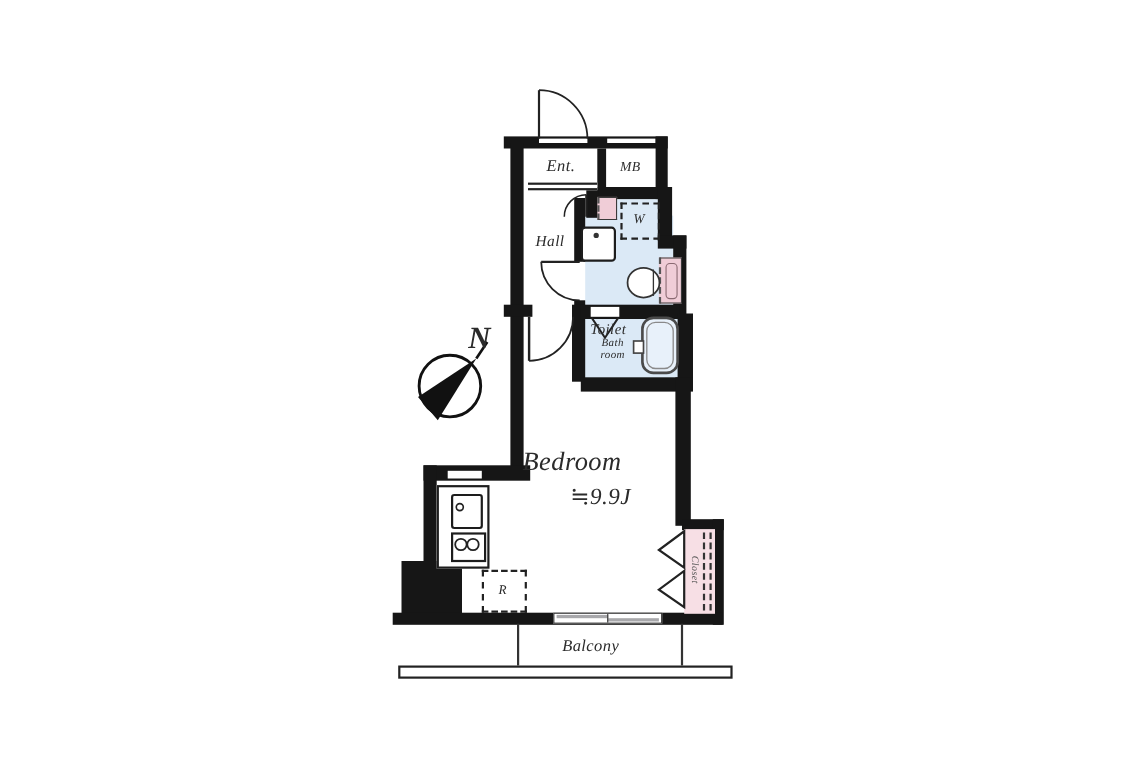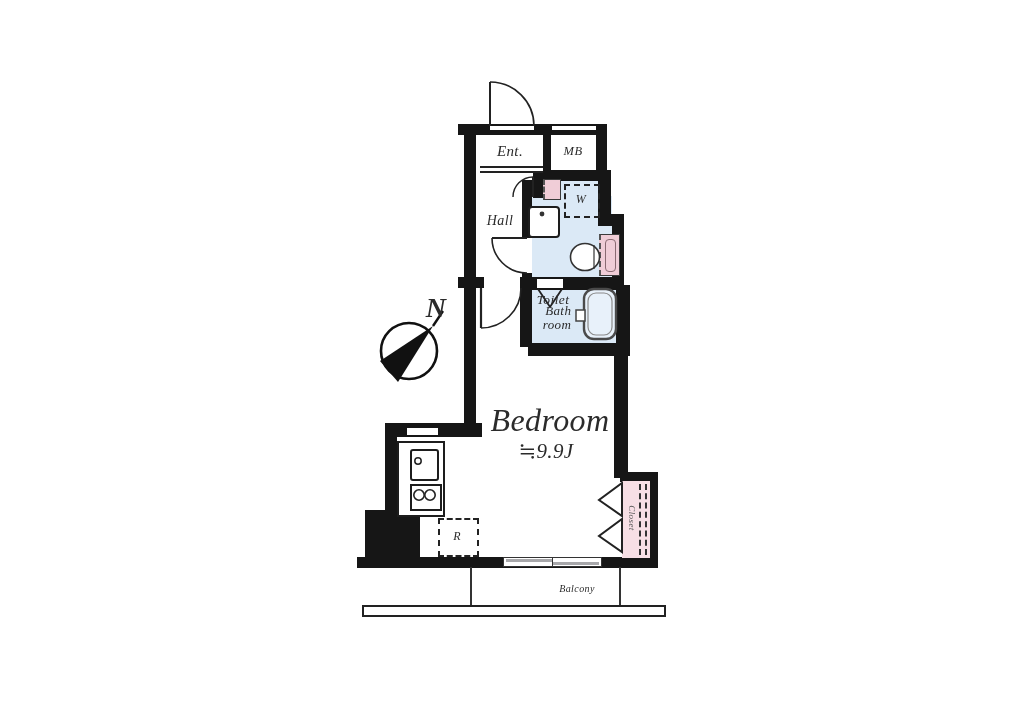--- a/index.html
+++ b/index.html
@@ -124,22 +124,22 @@
       <circle cx="409" cy="351" r="28" fill="none" stroke="#111" stroke-width="2.6"></circle>
       <polygon points="433,326 380,361 398,382" fill="#111"></polygon>
       <path d="M433,326 L443,311" stroke="#111" stroke-width="2.4" fill="none"></path>
     </g>
   </svg>
 
   <div class="lbl" style="left:510px;top:152px;font-size:15px;">Ent.</div>
   <div class="lbl" style="left:573px;top:152px;font-size:12.5px;">MB</div>
   <div class="lbl" style="left:500px;top:221px;font-size:14px;">Hall</div>
   <div class="lbl" style="left:553px;top:252px;font-size:13.5px;margin-top:48px;">Toilet</div>
-  <div class="lbl" style="left:557px;top:318px;font-size:13px;text-align:right;">
+  <div class="lbl" style="left:557px;top:318px;font-size:10px;">
     <span style="display:block;">Bath</span>
     <span style="display:block;">room</span>
   </div>
-  <div class="lbl" style="left:550px;top:421px;font-size:32px;">Bedroom</div>
+  <div class="lbl" style="left:520px;top:421px;font-size:24px;">Bedroom</div>
   <div class="lbl" style="left:546px;top:451px;font-size:21px;">≒9.9J</div>
-  <div class="lbl" style="left:537px;top:589px;font-size:10px;margin-left:40px;">Balcony</div>
+  <div class="lbl" style="left:537px;top:589px;font-size:15px;">Balcony</div>
   <div class="lbl" style="left:436px;top:308px;font-size:28px;font-weight:bold;">N</div>
 
 </div>
 
 </body></html>

